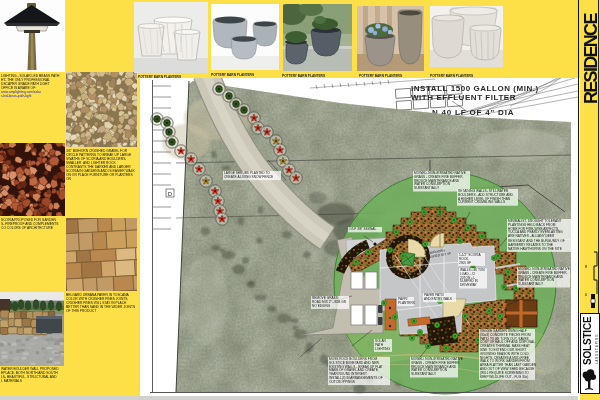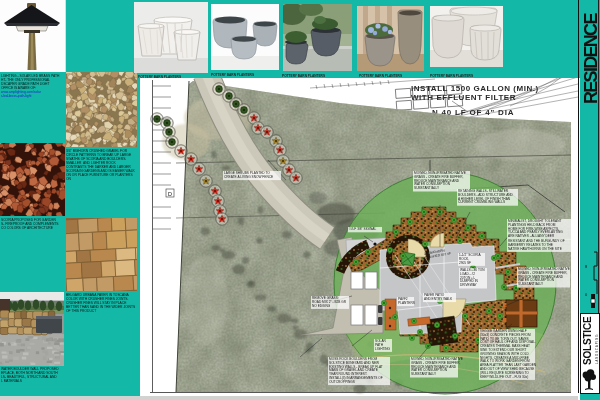--- a/index.html
+++ b/index.html
@@ -1,15 +1,15 @@
 <!DOCTYPE html>
 <html><head><meta charset="utf-8">
 <style>
 html,body{margin:0;padding:0}
-#sheet{position:relative;width:600px;height:400px;background:#14b8a6;overflow:hidden;
+#sheet{position:relative;width:600px;height:400px;background:#fde047;overflow:hidden;
   font-family:"Liberation Sans",sans-serif}
 .ph{position:absolute;overflow:hidden}
 .cap{position:absolute;font-size:3.3px;line-height:1.2;color:#111;font-family:"Liberation Sans",sans-serif}
 .lbl{position:absolute;font-size:3.2px;font-weight:bold;color:#222;white-space:nowrap}
 svg{display:block}
 </style></head><body>
 <div id="sheet">
 
 <div class="ph" style="left:0;top:0;width:65px;height:72px;background:#fdfdfd;border-right:1px solid #dcdcdc">
 <svg width="65" height="72" viewBox="0 0 65 72">

